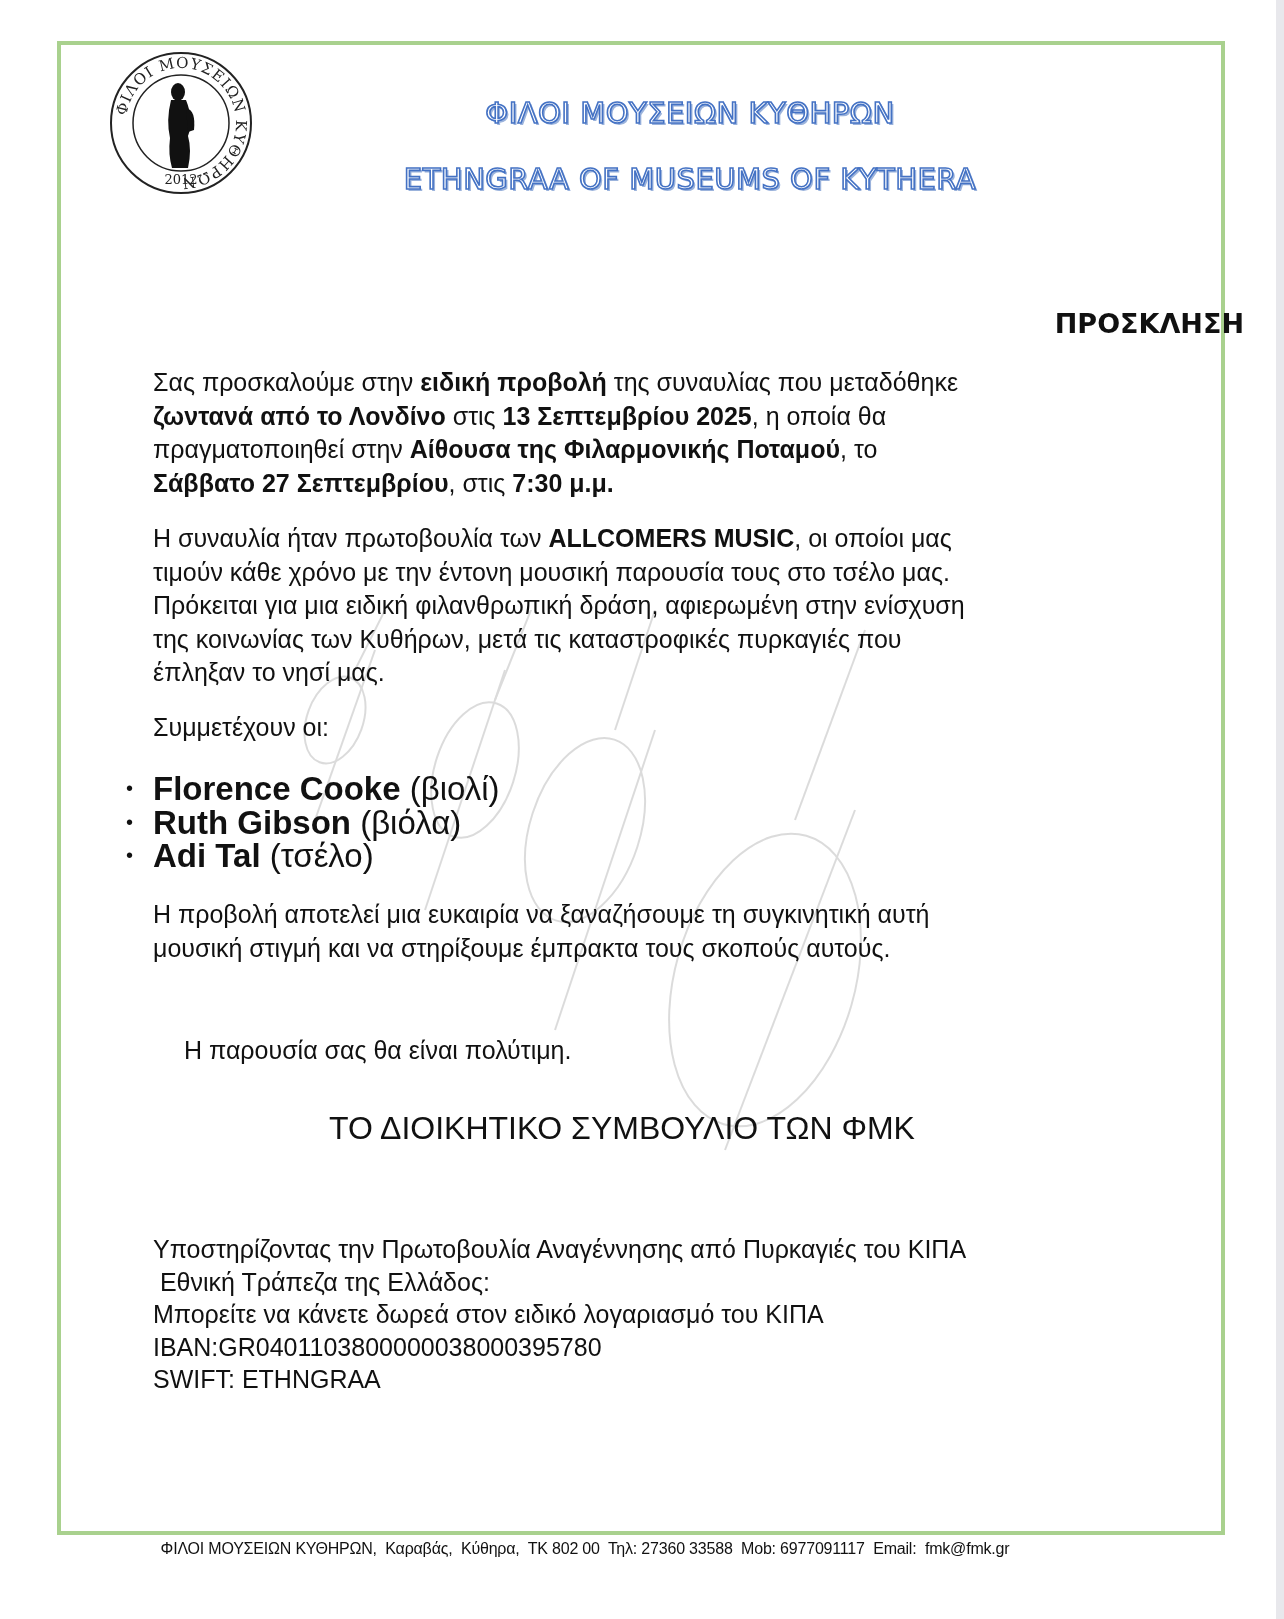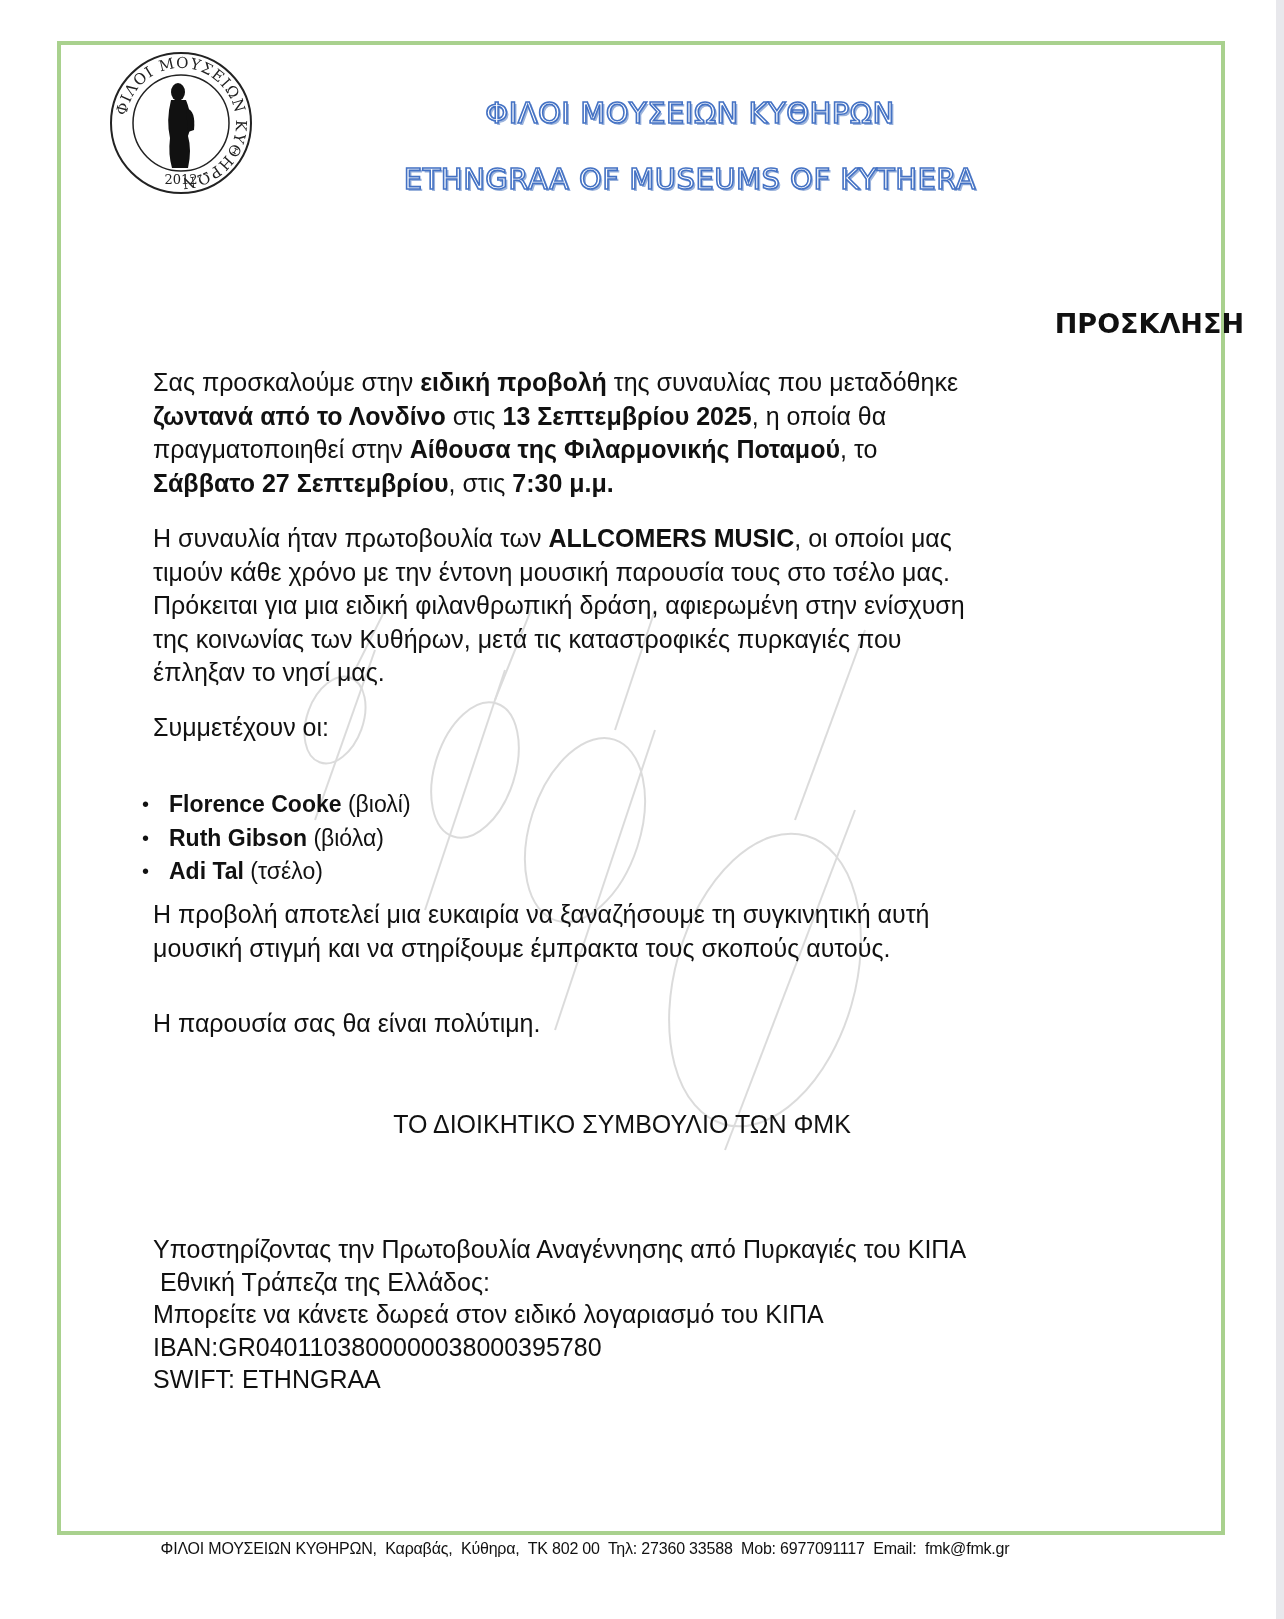--- a/index.html
+++ b/index.html
@@ -36,26 +36,26 @@
     font-family: "DejaVu Sans", sans-serif; font-weight: bold; font-size: 27px;
   }
   .txt {
     position: absolute; left: 153px; font-size: 25px; line-height: 33.5px;
     width: 930px; white-space: nowrap;
   }
   .txt b { font-weight: bold; }
   .p1 { top: 366px; }
   .p2 { top: 522px; }
   .p3 { top: 711px; }
-  .list { position: absolute; left: 153px; top: 772px; margin: 16px; padding: 0; list-style: none; font-size: 23px; line-height: 33.5px; }
+  .list { position: absolute; left: 153px; top: 772px; margin: 0; padding: 0; list-style: none; font-size: 33px; line-height: 33.5px; }
   .list li { position: relative; white-space: nowrap; }
   .list li::before { content: "•"; position: absolute; left: -27px; font-size: 20px; }
   .p4 { top: 898px; }
-  .p5 { top: 1007px; }
-  .sig { position: absolute; left: 0; width: 1244px; top: 1110px; text-align: center; font-size: 25px; }
+  .p5 { top: 1034px; margin-left: 31px; }
+  .sig { position: absolute; left: 0; width: 1244px; top: 1110px; text-align: center; font-size: 32px; }
   .bank { position: absolute; left: 153px; top: 1233px; font-size: 25px; line-height: 32.5px; white-space: nowrap; }
   .bank div:nth-child(3) { padding-left: 0; }
   .footer {
     position: absolute; left: 0; width: 1170px; top: 1540px; text-align: center;
     font-size: 16px; letter-spacing: -0.2px; white-space: pre;
   }
 </style>
 </head>
 <body>
 

